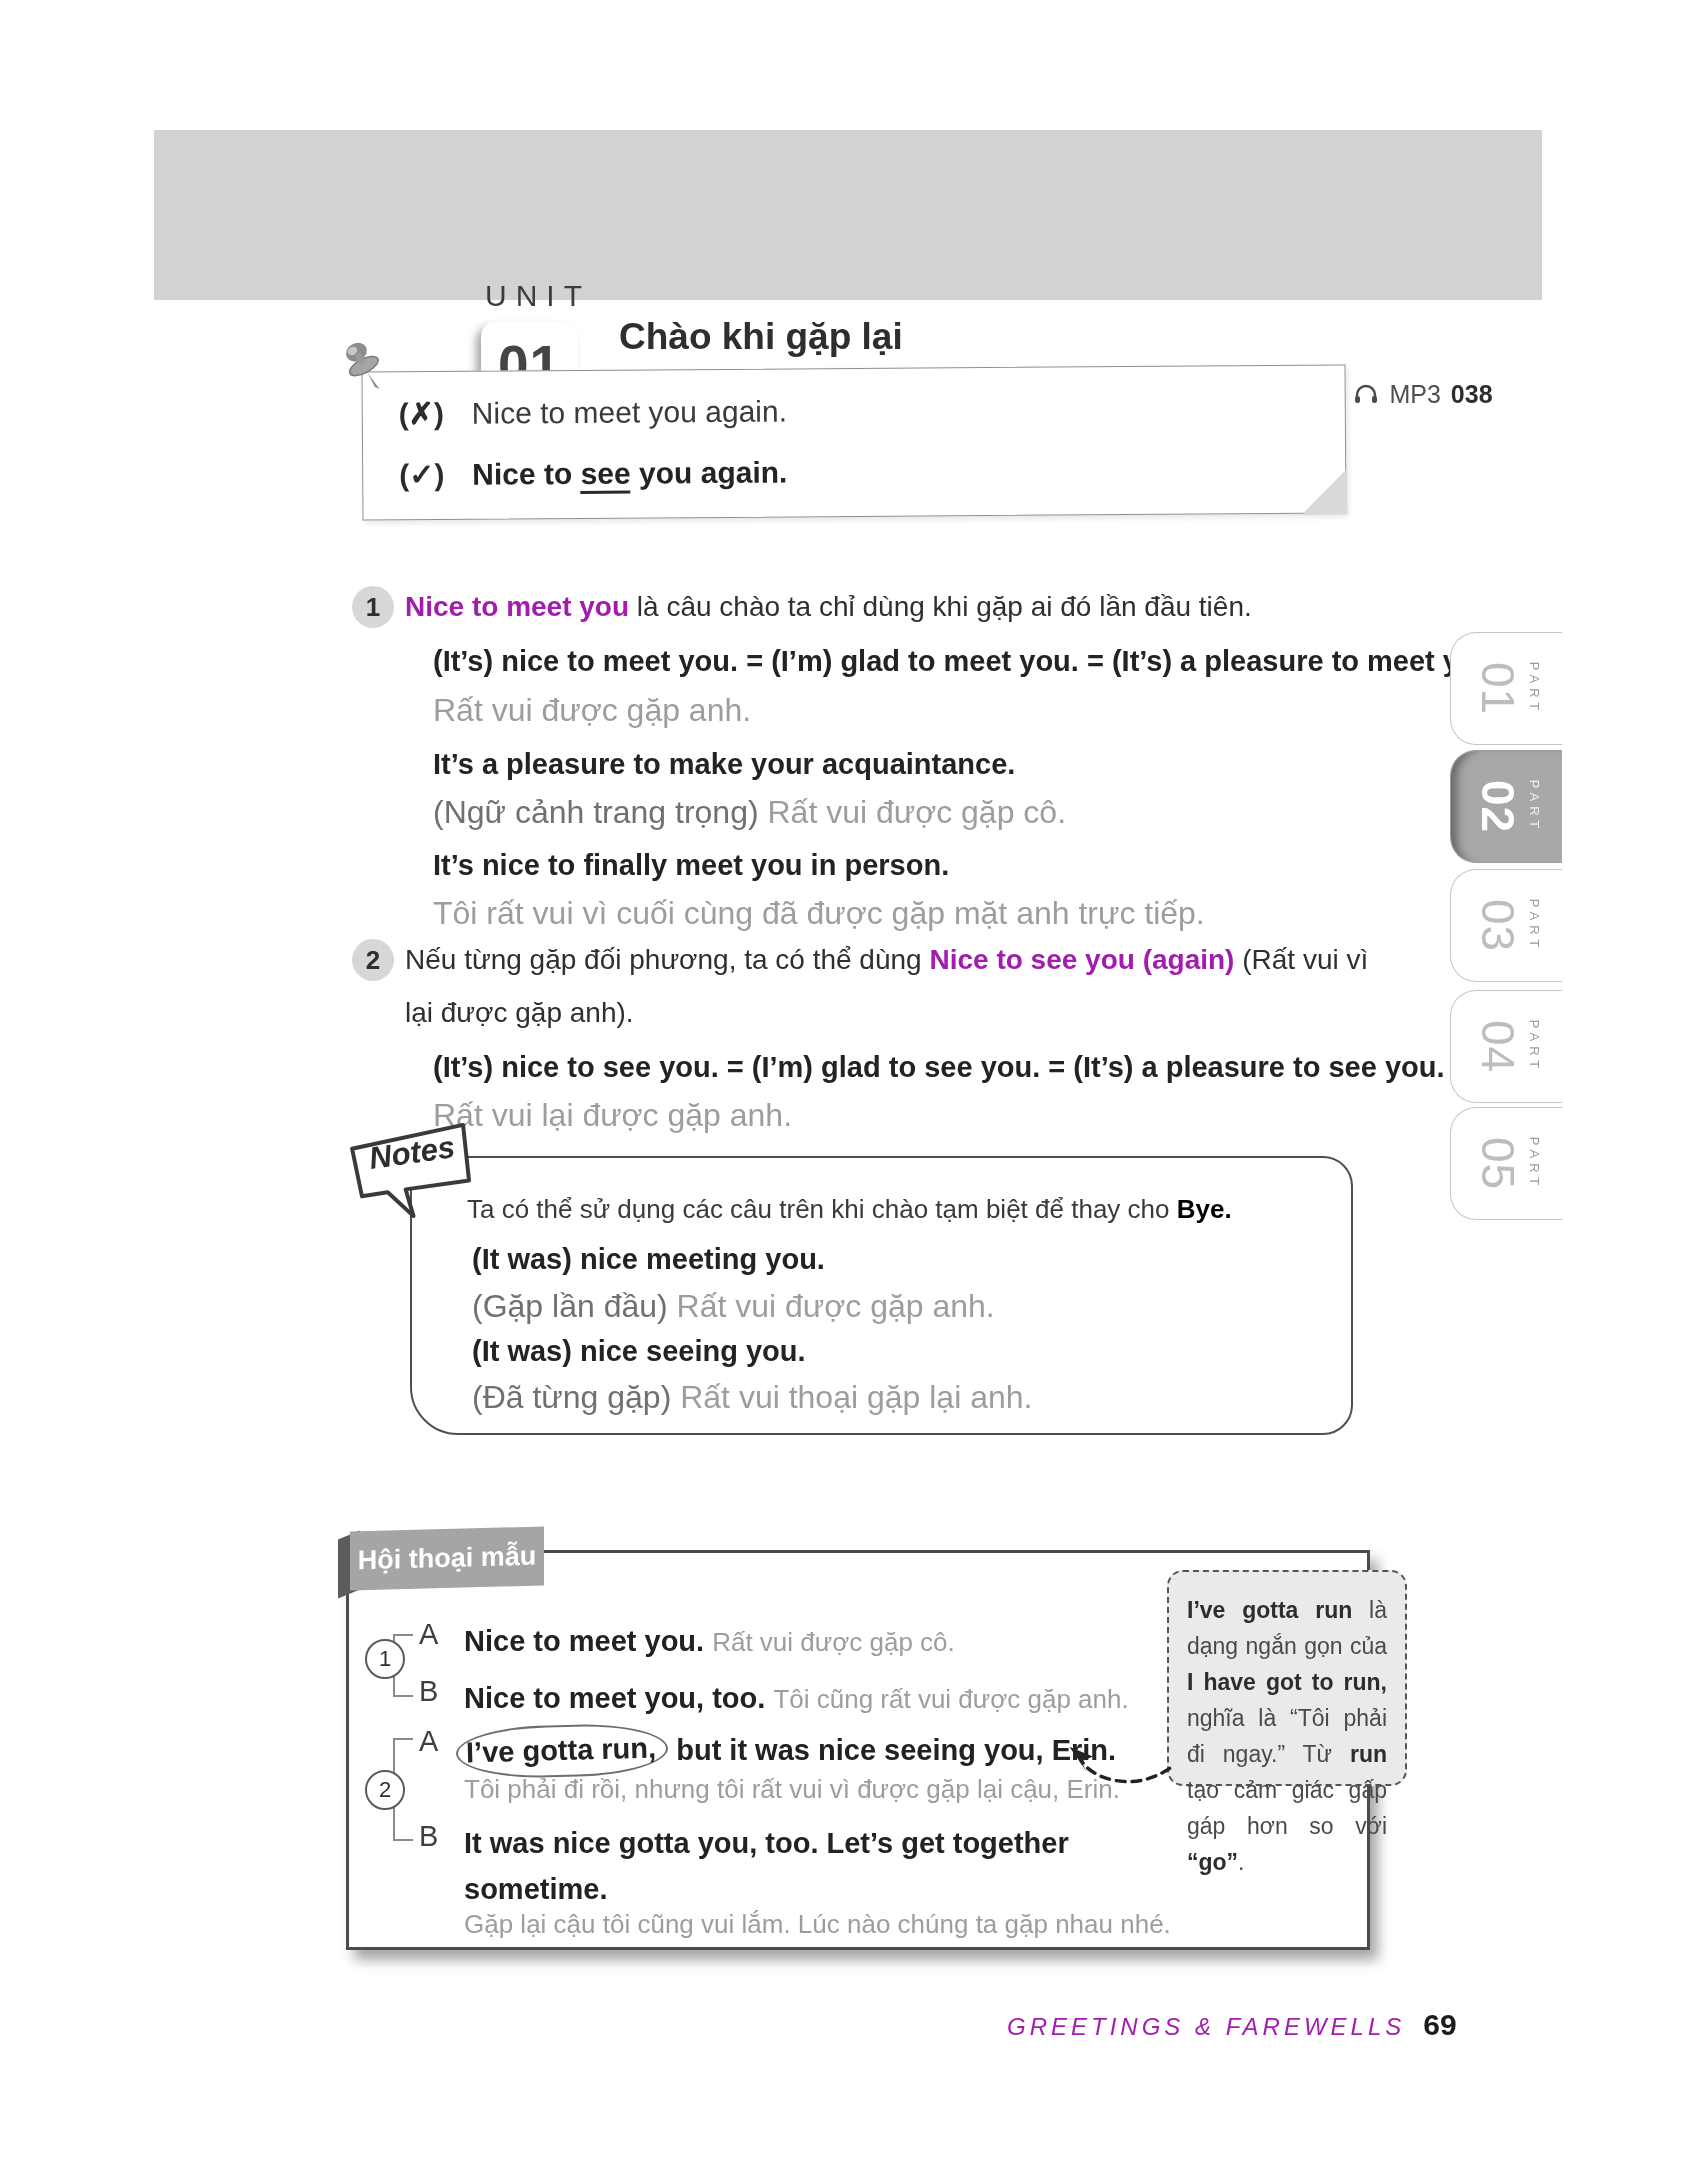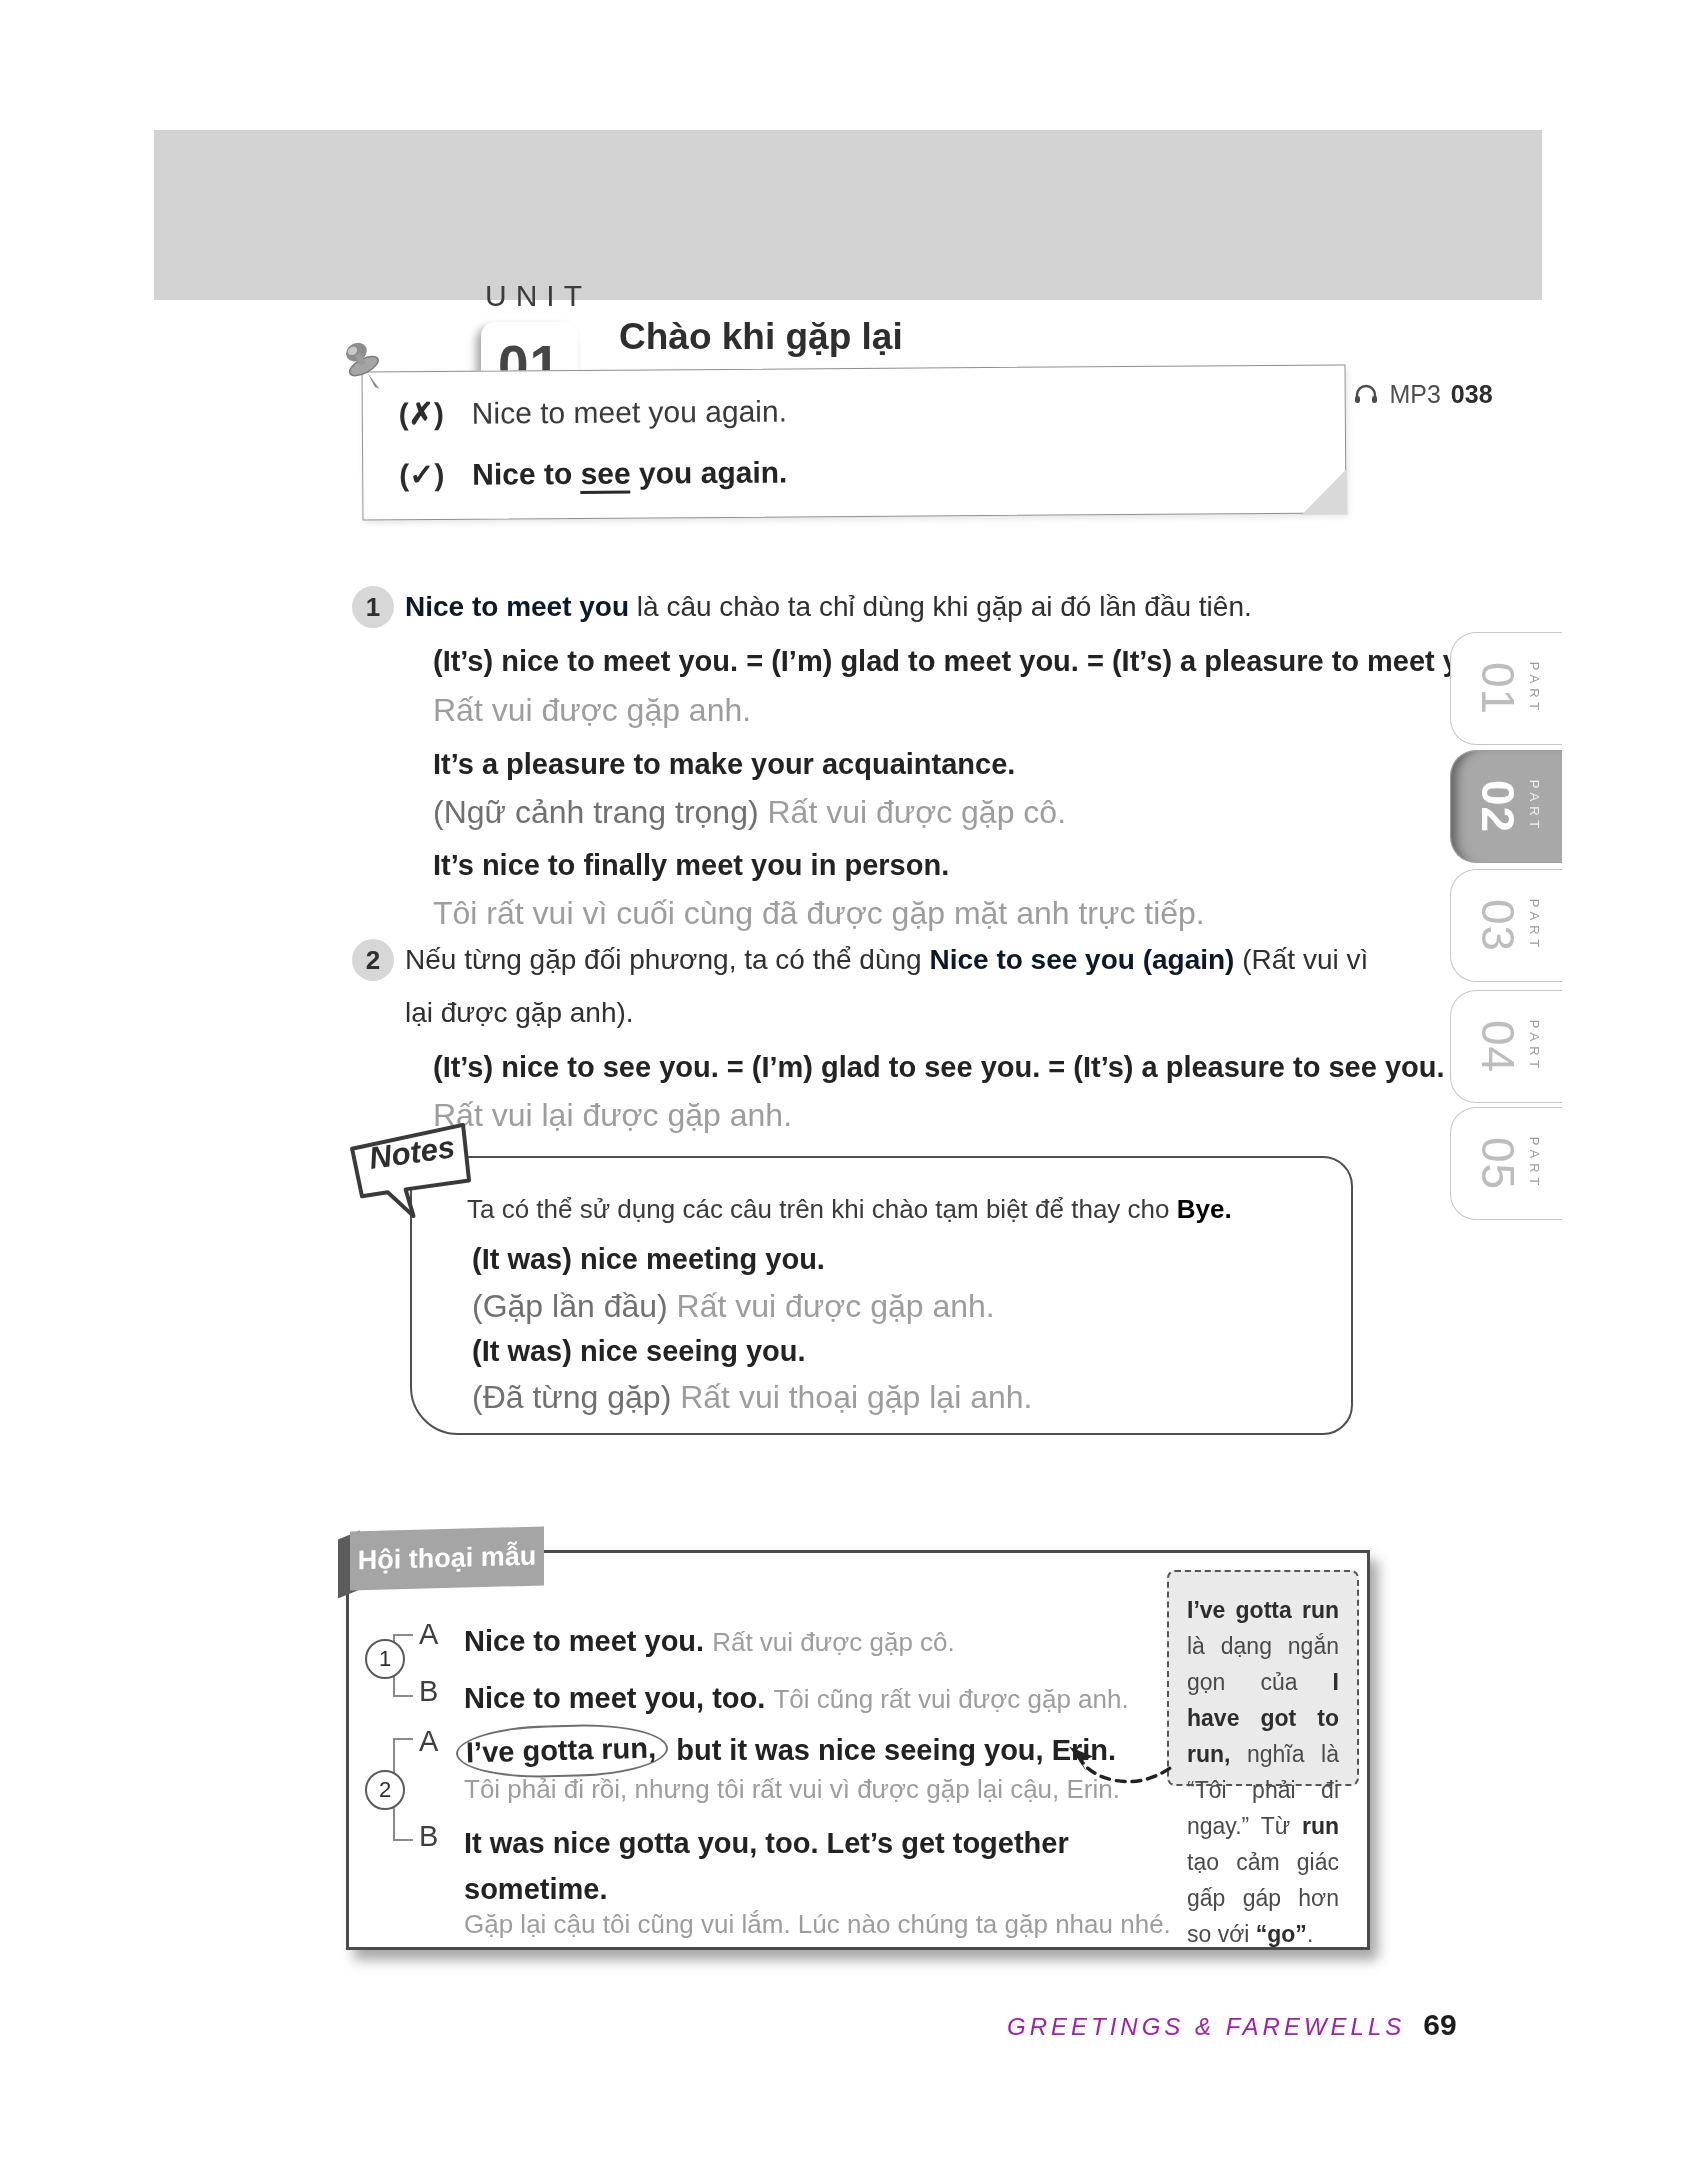--- a/index.html
+++ b/index.html
@@ -28,21 +28,21 @@
   .prow{position:absolute;left:36px;display:flex;align-items:baseline;}
   .pmark{font-size:30px;font-weight:bold;color:#2c2c2c;width:73px;}
   .ptext{font-size:30px;color:#3a3a3a;}
   .ptext.b{font-weight:bold;color:#242424;}
   .u{border-bottom:3.5px solid #2a2a2a;padding-bottom:1px;}
 
   
   .ncircle{position:absolute;width:42px;height:42px;border-radius:50%;background:#d7d7d7;
            display:flex;align-items:center;justify-content:center;font-size:26px;font-weight:bold;color:#2f2f2f;}
   .lead{position:absolute;left:388px;font-size:28px;color:#2f2f2f;line-height:53px;}
-  .lead b{color:#0f172a;}
+  .lead b{color:#a21caf;}
   .ex-en{position:absolute;left:416px;font-size:29px;font-weight:bold;color:#232323;}
   .ex-vi{position:absolute;left:416px;font-size:32px;color:#9d9d9d;text-align:center;}
   .vi-dark{color:#707070;}
 
   
   .notes-box{position:absolute;left:393px;top:1156px;width:939px;height:275px;
              border:2.5px solid #4f4f4f;border-radius:6px 30px 30px 48px;background:#fff;}
   .notes-label{position:absolute;left:325px;top:1117px;width:149px;height:111px;}
   .notes-text{position:absolute;left:352px;top:1135px;font-size:31px;font-weight:bold;font-style:italic;
               color:#2d2d2d;transform:rotate(-8deg);}
@@ -60,22 +60,22 @@
   .dcircle{position:absolute;width:36px;height:36px;border-radius:50%;border:2px solid #5a5a5a;background:#fff;
            display:flex;align-items:center;justify-content:center;font-size:22px;color:#2e2e2e;}
   .spk{position:absolute;left:402px;font-size:29px;color:#3f3f3f;}
   .den{position:absolute;left:447px;font-size:29px;font-weight:bold;color:#222;line-height:46px;}
   .den .tr{font-weight:normal;color:#9d9d9d;font-size:26px;}
   .dvi{position:absolute;left:447px;font-size:26px;color:#9d9d9d;}
   .oval{display:inline-block;border:2.5px solid #6e6e6e;border-radius:50% / 58%;padding:0 10px 2px 8px;
         margin-left:-8px;transform:rotate(-1.5deg);}
 
   
-  .side-note{position:absolute;left:1150px;top:1570px;width:192px;height:216px;background:#eaeaea;
-             border:2.5px dashed #555;border-radius:8px;padding:20px 18px;box-sizing:border-box;
+  .side-note{position:absolute;left:1150px;top:1570px;width:240px;height:216px;background:#eaeaea;
+             border:2.5px dashed #555;border-radius:16px;padding:20px 18px;box-sizing:border-box;
              font-size:23px;line-height:36px;color:#4a4a4a;text-align:justify;}
   .side-note b{color:#2d2d2d;}
 
   
   .side-tab{position:absolute;left:1433px;width:111px;height:111px;background:#fff;
             border:1.5px solid #c6c6c6;border-right:none;border-radius:26px 0 0 26px;
             display:flex;align-items:center;justify-content:center;}
   .tab-inner{transform:rotate(90deg);display:flex;flex-direction:column;align-items:center;gap:2px;}
   .tab-part{font-size:13px;letter-spacing:5px;color:#9a9a9a;}
   .tab-num{font-size:46px;color:#bdbdbd;letter-spacing:1px;}

